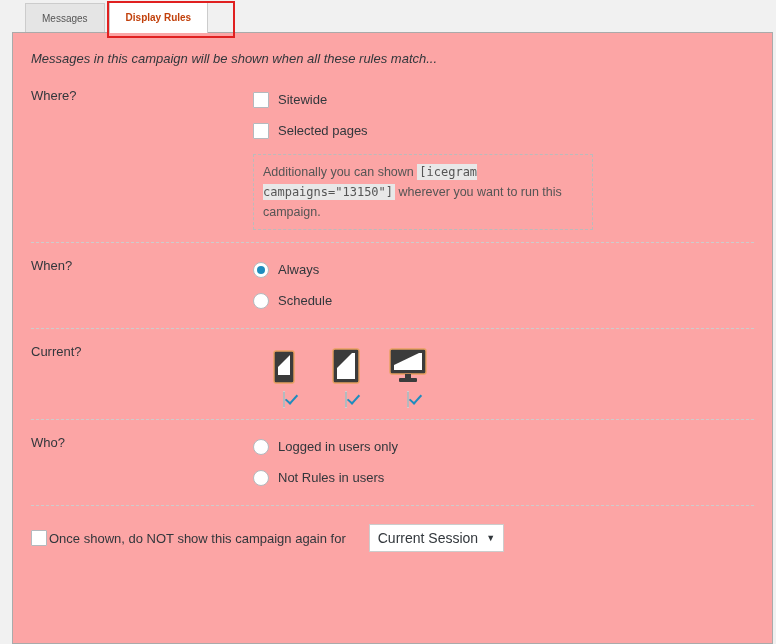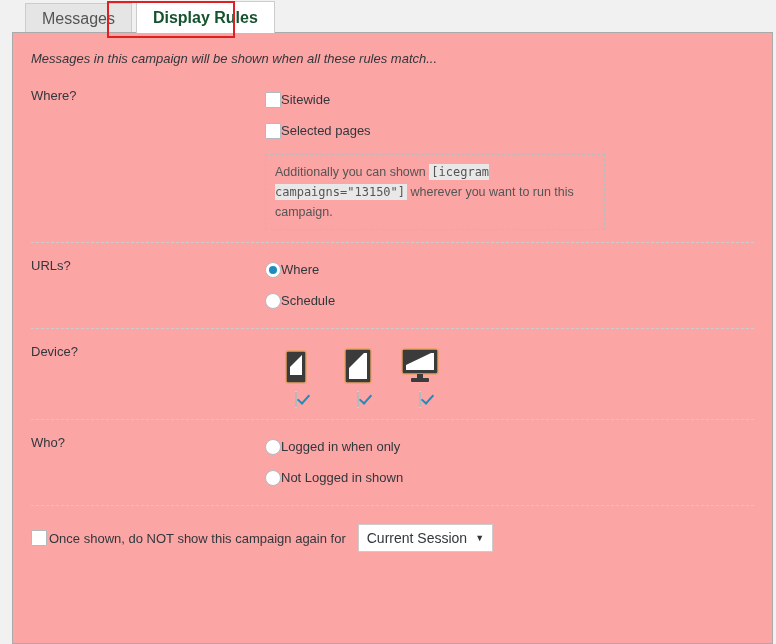--- a/index.html
+++ b/index.html
@@ -29,29 +29,29 @@
     box-sizing: border-box;
   }
   .tab {
     height: 30px;
     line-height: 30px;
     padding: 0 16px;
     border: 1px solid #ccc;
     border-bottom: none;
     background: #e5e5e5;
     color: #555;
-    font-size: 16px;
+    font-size: 10px;
     box-sizing: border-box;
     margin-right: 4px;
     position: relative;
     white-space: nowrap;
   }
   .tab.active {
     background: #fff;
-    color: #14532d;
+    color: #c2410c;
     font-weight: bold;
     height: 32px;
     line-height: 32px;
     z-index: 3;
   }
   .tab-highlight {
     position: absolute;
     left: 107px;
     top: 1px;
     width: 128px;
@@ -81,21 +81,20 @@
     color: #32373c;
     padding: 18px 0 0 18px;
   }
 
   
   .row {
     display: flex;
     align-items: flex-start;
     padding: 0 0 0 18px;
     position: relative;
-    gap: 12px;
   }
   .row + .row::before {
     content: "";
     position: absolute;
     left: 18px; right: 18px; top: 0;
     border-top: 1px dashed #ccc;
   }
   .row-label {
     width: 222px;
     flex: none;
@@ -109,20 +108,21 @@
     padding-bottom: 12px;
   }
 
   
   .opt {
     display: flex;
     align-items: center;
     height: 31px;
   }
   .opt-label {
+    margin-left: 9px;
     font-size: 13px;
     color: #32373c;
     white-space: nowrap;
   }
 
   
   .cb {
     width: 16px; height: 16px;
     flex: none;
     border: 1px solid #b4b9be;
@@ -201,21 +201,21 @@
   }
 
   
   .retarget-line {
     display: flex;
     align-items: center;
     height: 42px;
   }
   .retarget-line .opt-label { margin-left: 2px; }
   .sel {
-    margin-left: 12px;
+    margin-left: 23px;
     border: 1px solid #ccc;
     background: #fff;
     box-sizing: border-box;
     display: flex;
     align-items: center;
     justify-content: space-between;
     color: #32373c;
     padding: 0 8px;
     white-space: nowrap;
   }
@@ -254,38 +254,38 @@
       <div class="shortcode-box">
         <span>Additionally you can shown</span>
         <code>[icegram campaigns="13150"]</code>
         <span>wherever you want to run this campaign.</span>
       </div>
 
     </div>
   </div>
 
   <div class="row">
-    <div class="row-label">URLs?</div>
+    <div class="row-label">When?</div>
     <div class="row-body">
 
       <div class="opt">
         <span class="rb checked"></span>
-        <span class="opt-label">Where</span>
+        <span class="opt-label">Always</span>
       </div>
 
       <div class="opt">
         <span class="rb"></span>
         <span class="opt-label">Schedule</span>
       </div>
 
     </div>
   </div>
 
   <div class="row">
-    <div class="row-label">Device?</div>
+    <div class="row-label">Current?</div>
     <div class="row-body">
       <div class="devices">
 
         <div class="device">
           <div class="device-icon">
             <svg width="22" height="34" viewBox="0 0 22 34">
               <rect x="1" y="1" width="20" height="32" rx="2" fill="#3b3b3b" stroke="#e8a060" stroke-width="1.4"></rect>
               <rect x="5" y="5" width="12" height="20" fill="#ffffff"></rect>
               <polygon points="5,5 17,5 5,17" fill="#3b3b3b"></polygon>
             </svg>
@@ -327,26 +327,26 @@
     </div>
   </div>
 
   <div class="row">
     <div class="row-label">Who?</div>
     <div class="row-body">
 
 
       <div class="opt">
         <span class="rb"></span>
-        <span class="opt-label">Logged in when only</span>
+        <span class="opt-label">Logged in users only</span>
       </div>
 
       <div class="opt">
         <span class="rb"></span>
-        <span class="opt-label">Not Logged in shown</span>
+        <span class="opt-label">Not Rules in users</span>
       </div>
 
     </div>
   </div>
 
   <div class="row">
     <div class="row-body">
 
       <div class="retarget-line">
         <span class="cb"></span>

